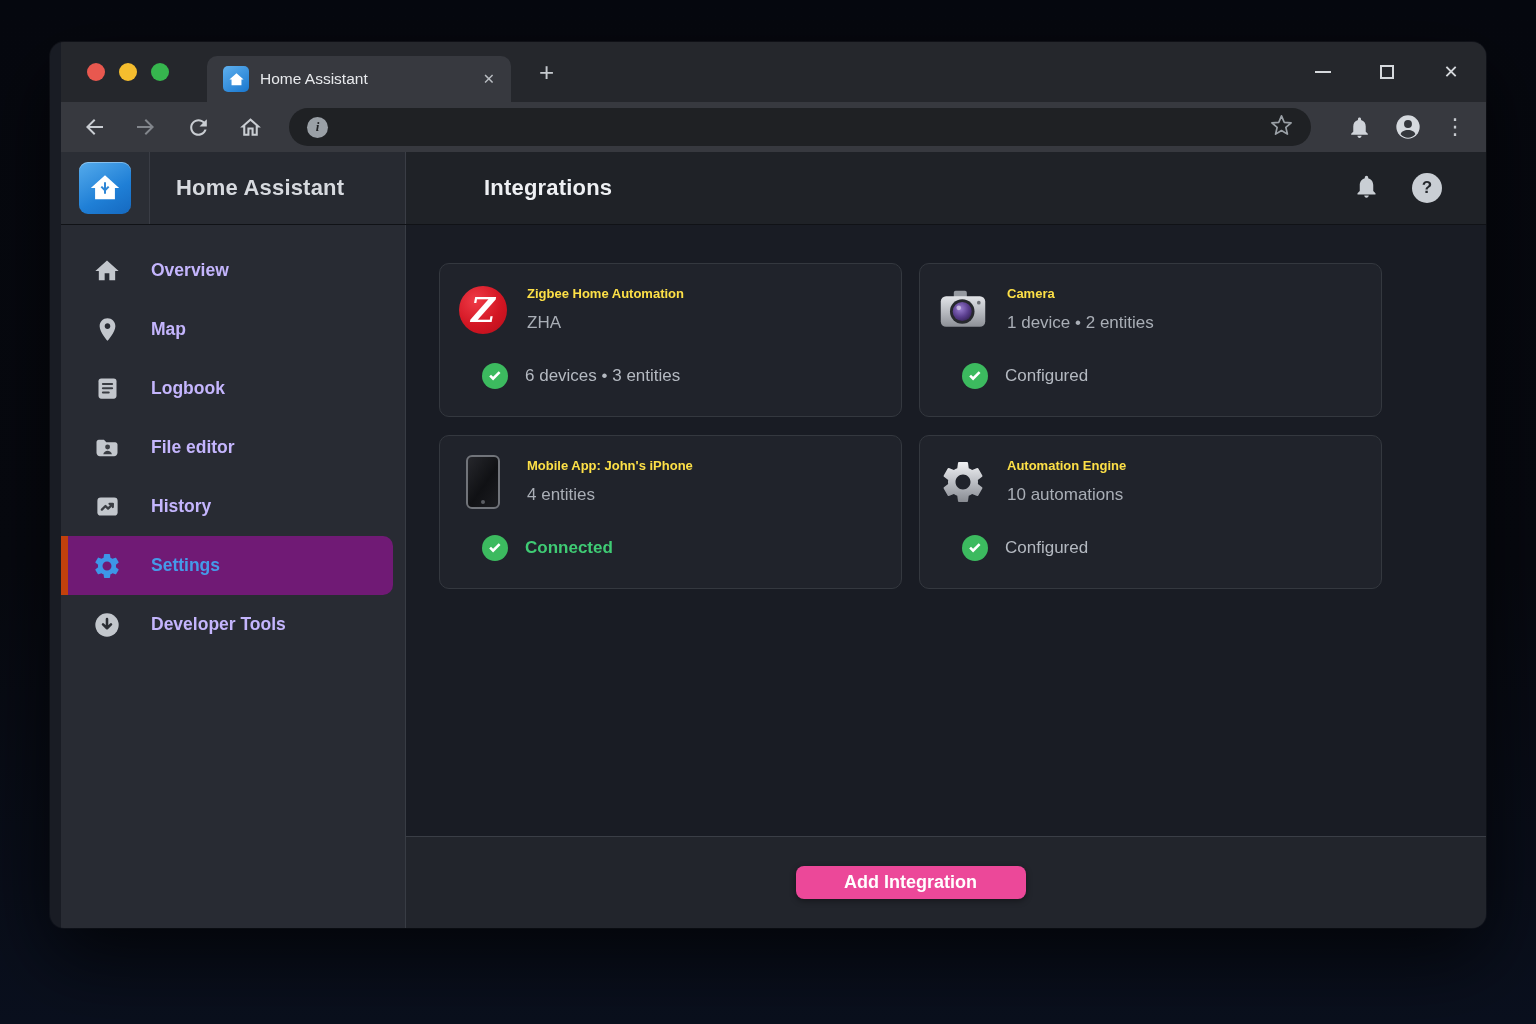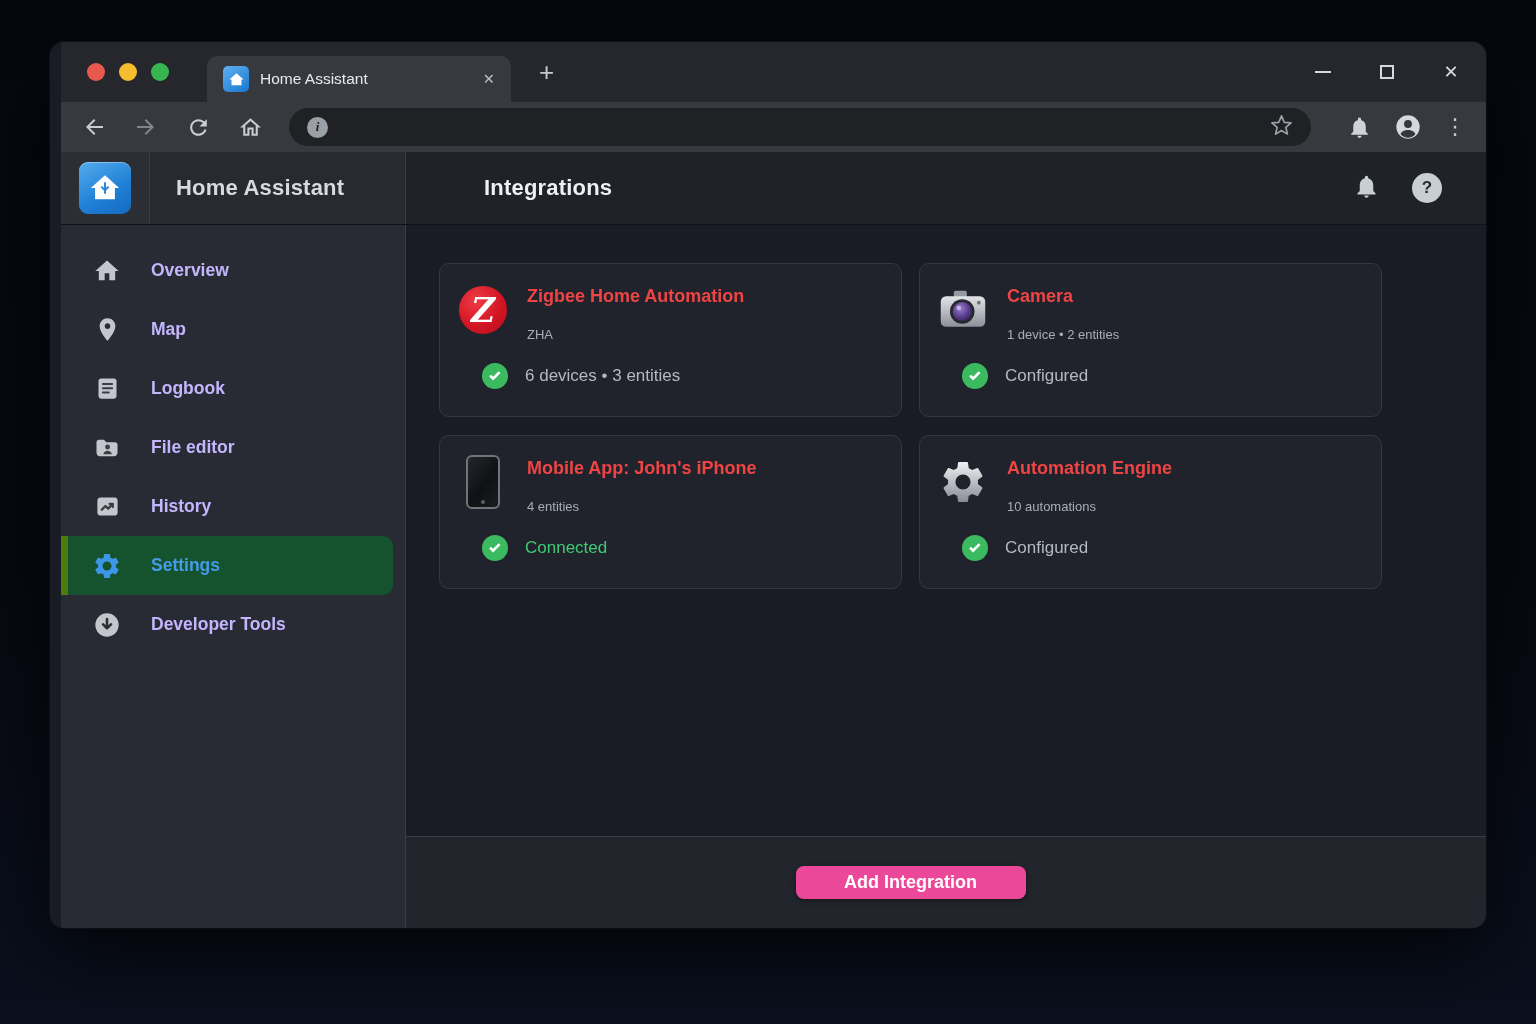--- a/index.html
+++ b/index.html
@@ -66,35 +66,35 @@
   .page-title { font-size:22px; font-weight:700; color:#eef0f3; letter-spacing:.2px;margin-left:38px; }
   .header-icons { display:flex; align-items:center; gap:32px; padding-right:44px; }
   .help-badge { width:30px; height:30px; border-radius:50%; background:#c9ced4; color:#25282d;
     font-size:17px; font-weight:bold; display:flex; align-items:center; justify-content:center; }
   
   .app-body { flex:1; display:flex; min-height:0; }
   .sidebar { flex:0 0 345px; background:#282b33; border-right:1px solid #383c44; padding-top:16px; }
   .side-item { height:59px; display:flex; align-items:center; padding-left:27px; gap:25px; cursor:default; }
   .side-icon { width:38px; display:flex; justify-content:center; flex:0 0 38px; }
   .side-label { font-size:17.5px; font-weight:600; color:#c4b5fd; }
-  .side-item.active { background:#14532d; border-left:7px solid #4d7c0f; padding-left:20px;
+  .side-item.active { background:#701a75; border-left:7px solid #c2410c; padding-left:20px;
     border-radius:0 10px 10px 0; margin-right:12px; }
   .side-item.active .side-label { color:#459ae9; }
   .main { flex:1; display:flex; flex-direction:column; background:#191c24; min-width:0; }
   .cards-wrap { flex:1; padding:38px 0 0 33px; }
   .cards-grid { width:943px; display:grid; grid-template-columns:1fr 1fr; gap:18px 17px; }
   .card { height:154px; background:#20232b; border:1px solid #34383f; border-radius:10px;
     position:relative; padding:19px 18px 0 18px; }
   .card-head { display:flex; gap:19px; align-items:flex-start; }
   .card-icon-box { width:50px; height:54px; display:flex; align-items:center; justify-content:center; flex:0 0 50px; }
-  .card-title { font-size:18px; font-weight:700; color:#ef4444; margin-top:3px; }
-  .card-sub { font-size:13px; color:#a9aeb6; margin-top:20px; }
+  .card-title { font-size:13px; font-weight:700; color:#fde047; margin-top:3px; }
+  .card-sub { font-size:17px; color:#a9aeb6; margin-top:12px; }
   .card-status { position:absolute; left:42px; bottom:27px; display:flex; align-items:center; gap:17px; }
   .status-text { font-size:17px; color:#b4b9c1; }
-  .status-text.green { color:#3fcb74; }
+  .status-text.green { color:#3fcb74;font-weight:bold; }
   .zigbee-badge { width:48px; height:48px; border-radius:50%;
     background:radial-gradient(circle at 35% 30%, #ef3b47 0%, #d31623 55%, #b60e1b 100%);
     color:#fff; display:flex; align-items:center; justify-content:center;
     font-family:"DejaVu Serif", serif; font-style:italic; font-weight:bold; font-size:33px; line-height:1; }
   .iphone-badge { width:34px; height:54px; background:linear-gradient(125deg,#26272c 0%,#101114 55%,#1b1c20 100%);
     border:2px solid #71747a; border-radius:6px; position:relative; }
   .iphone-home { position:absolute; left:50%; bottom:3px; transform:translateX(-50%);
     width:4px; height:4px; border-radius:50%; background:#5a5d63; }
   
   .main-footer { flex:0 0 92px; border-top:1px solid #3a3e46; background:#22252c;

